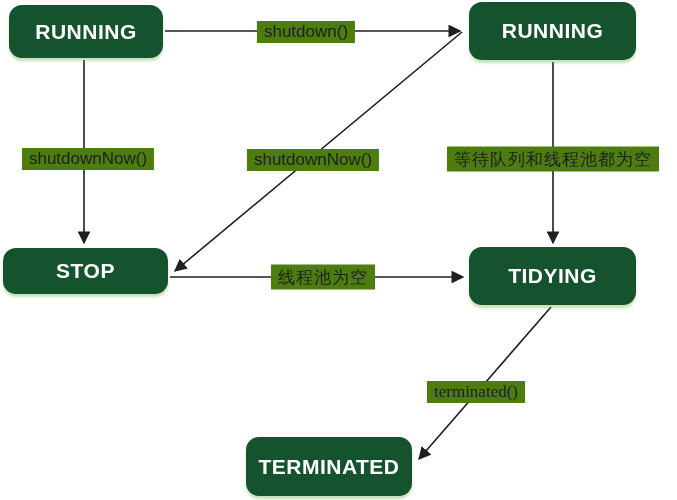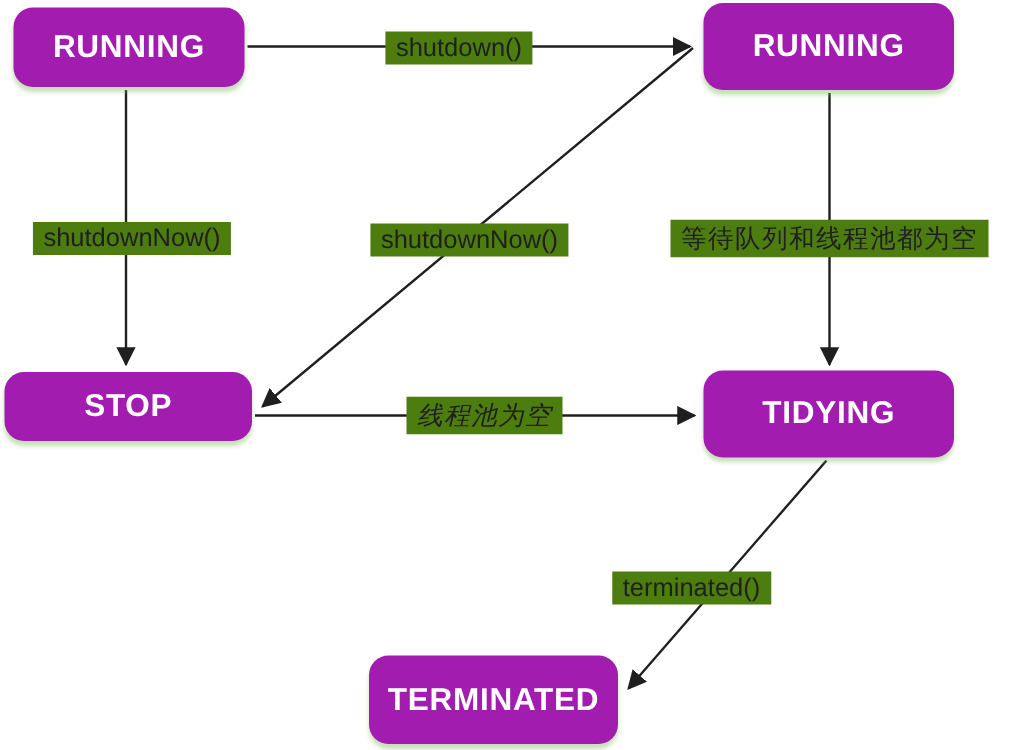--- a/index.html
+++ b/index.html
@@ -19,21 +19,21 @@
     position: absolute;
     inset: 0;
     width: 677px;
     height: 500px;
   }
   .node {
     position: absolute;
     display: flex;
     align-items: center;
     justify-content: center;
-    background: #a21caf;
+    background: #14532d;
     color: #ffffff;
     border-radius: 13px;
     font-weight: bold;
     font-size: 21px;
     letter-spacing: 0.5px;
     box-shadow: 0 3px 3px rgba(130, 185, 100, 0.45);
     z-index: 2;
   }
   .node-running    { left: 9px;   top: 5px;   width: 154px; height: 53px; }
   .node-shutdown   { left: 469px; top: 2px;   width: 167px; height: 58px; }
@@ -48,22 +48,22 @@
     color: #1f1f1f;
     font-size: 17px;
     padding: 1px 7px;
     white-space: nowrap;
     z-index: 1;
   }
   .label-shutdown      { left: 306px; top: 32px; }
   .label-shutdownnow-l { left: 88px;  top: 159px; }
   .label-shutdownnow-m { left: 313px; top: 160px; }
   .label-queue-empty   { left: 553px; top: 159px; letter-spacing: 1px; }
-  .label-pool-empty    { left: 323px; top: 277px; letter-spacing: 1px; font-style: italic; }
-  .label-terminated    { left: 461px; top: 392px; }
+  .label-pool-empty    { left: 323px; top: 277px; letter-spacing: 1px; }
+  .label-terminated    { left: 476px; top: 392px; font-family: Liberation Serif, serif; }
 </style>
 </head>
 <body>
 
 <div class="canvas">
 
   <svg class="edges-svg" viewBox="0 0 677 500" xmlns="http://www.w3.org/2000/svg">
     <defs>
       <marker id="arrow" viewBox="0 0 10 10" refX="9" refY="5" markerWidth="8" markerHeight="8" orient="auto-start-reverse" markerUnits="strokeWidth">
         <path d="M0,0 L10,5 L0,10 z" fill="#1f1f1f"></path>

